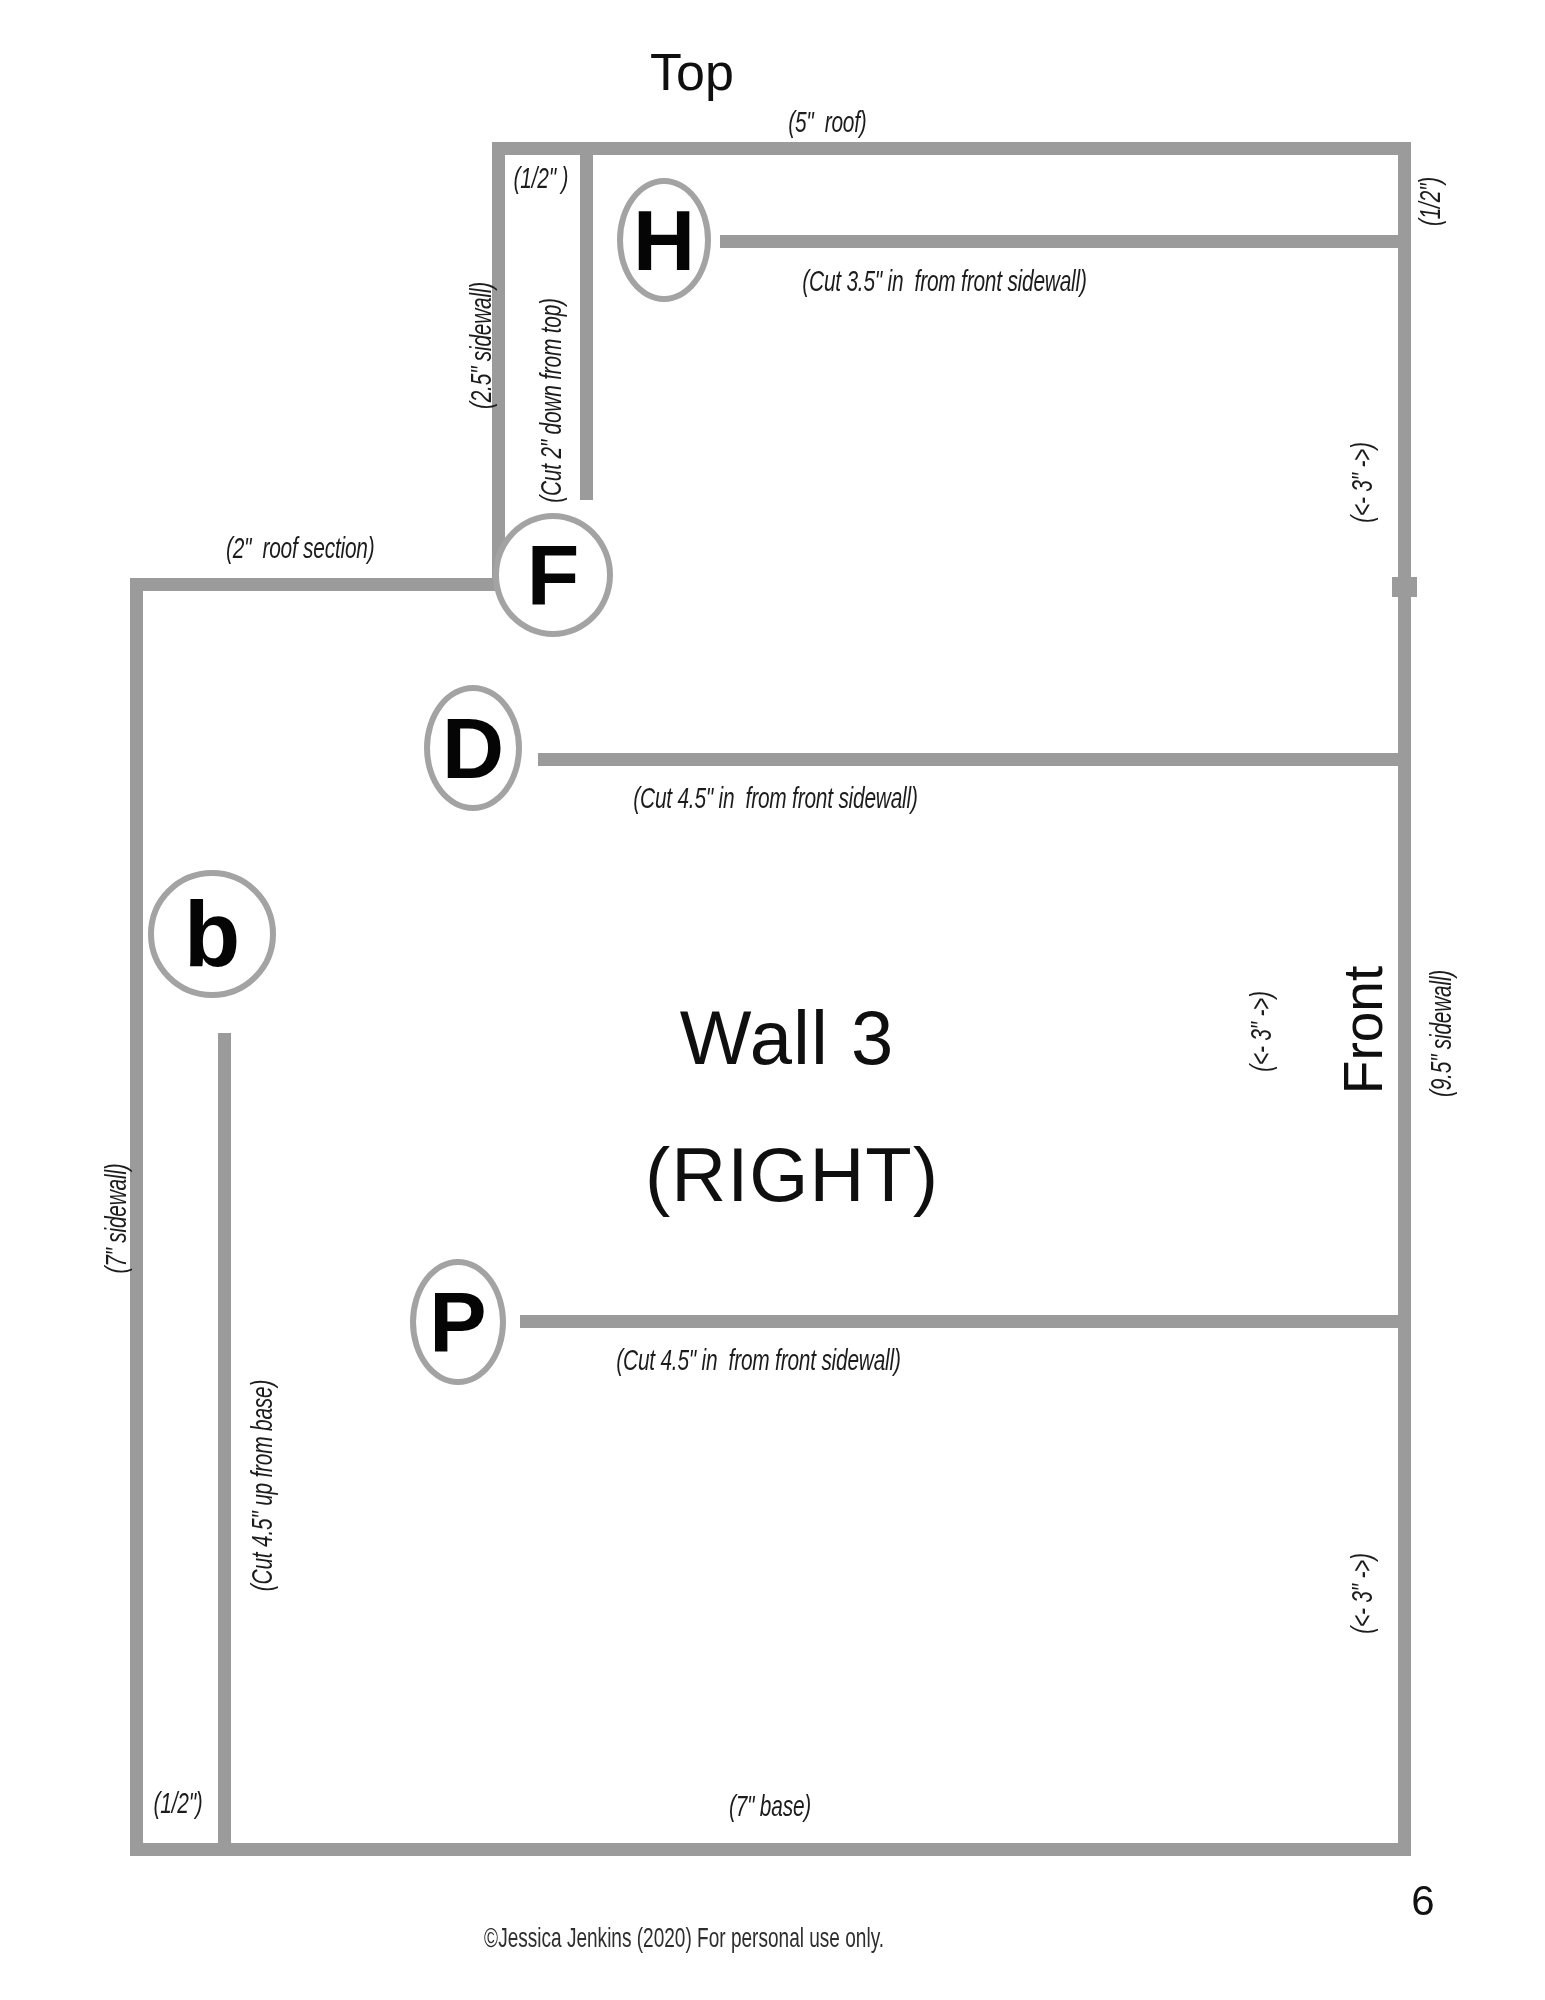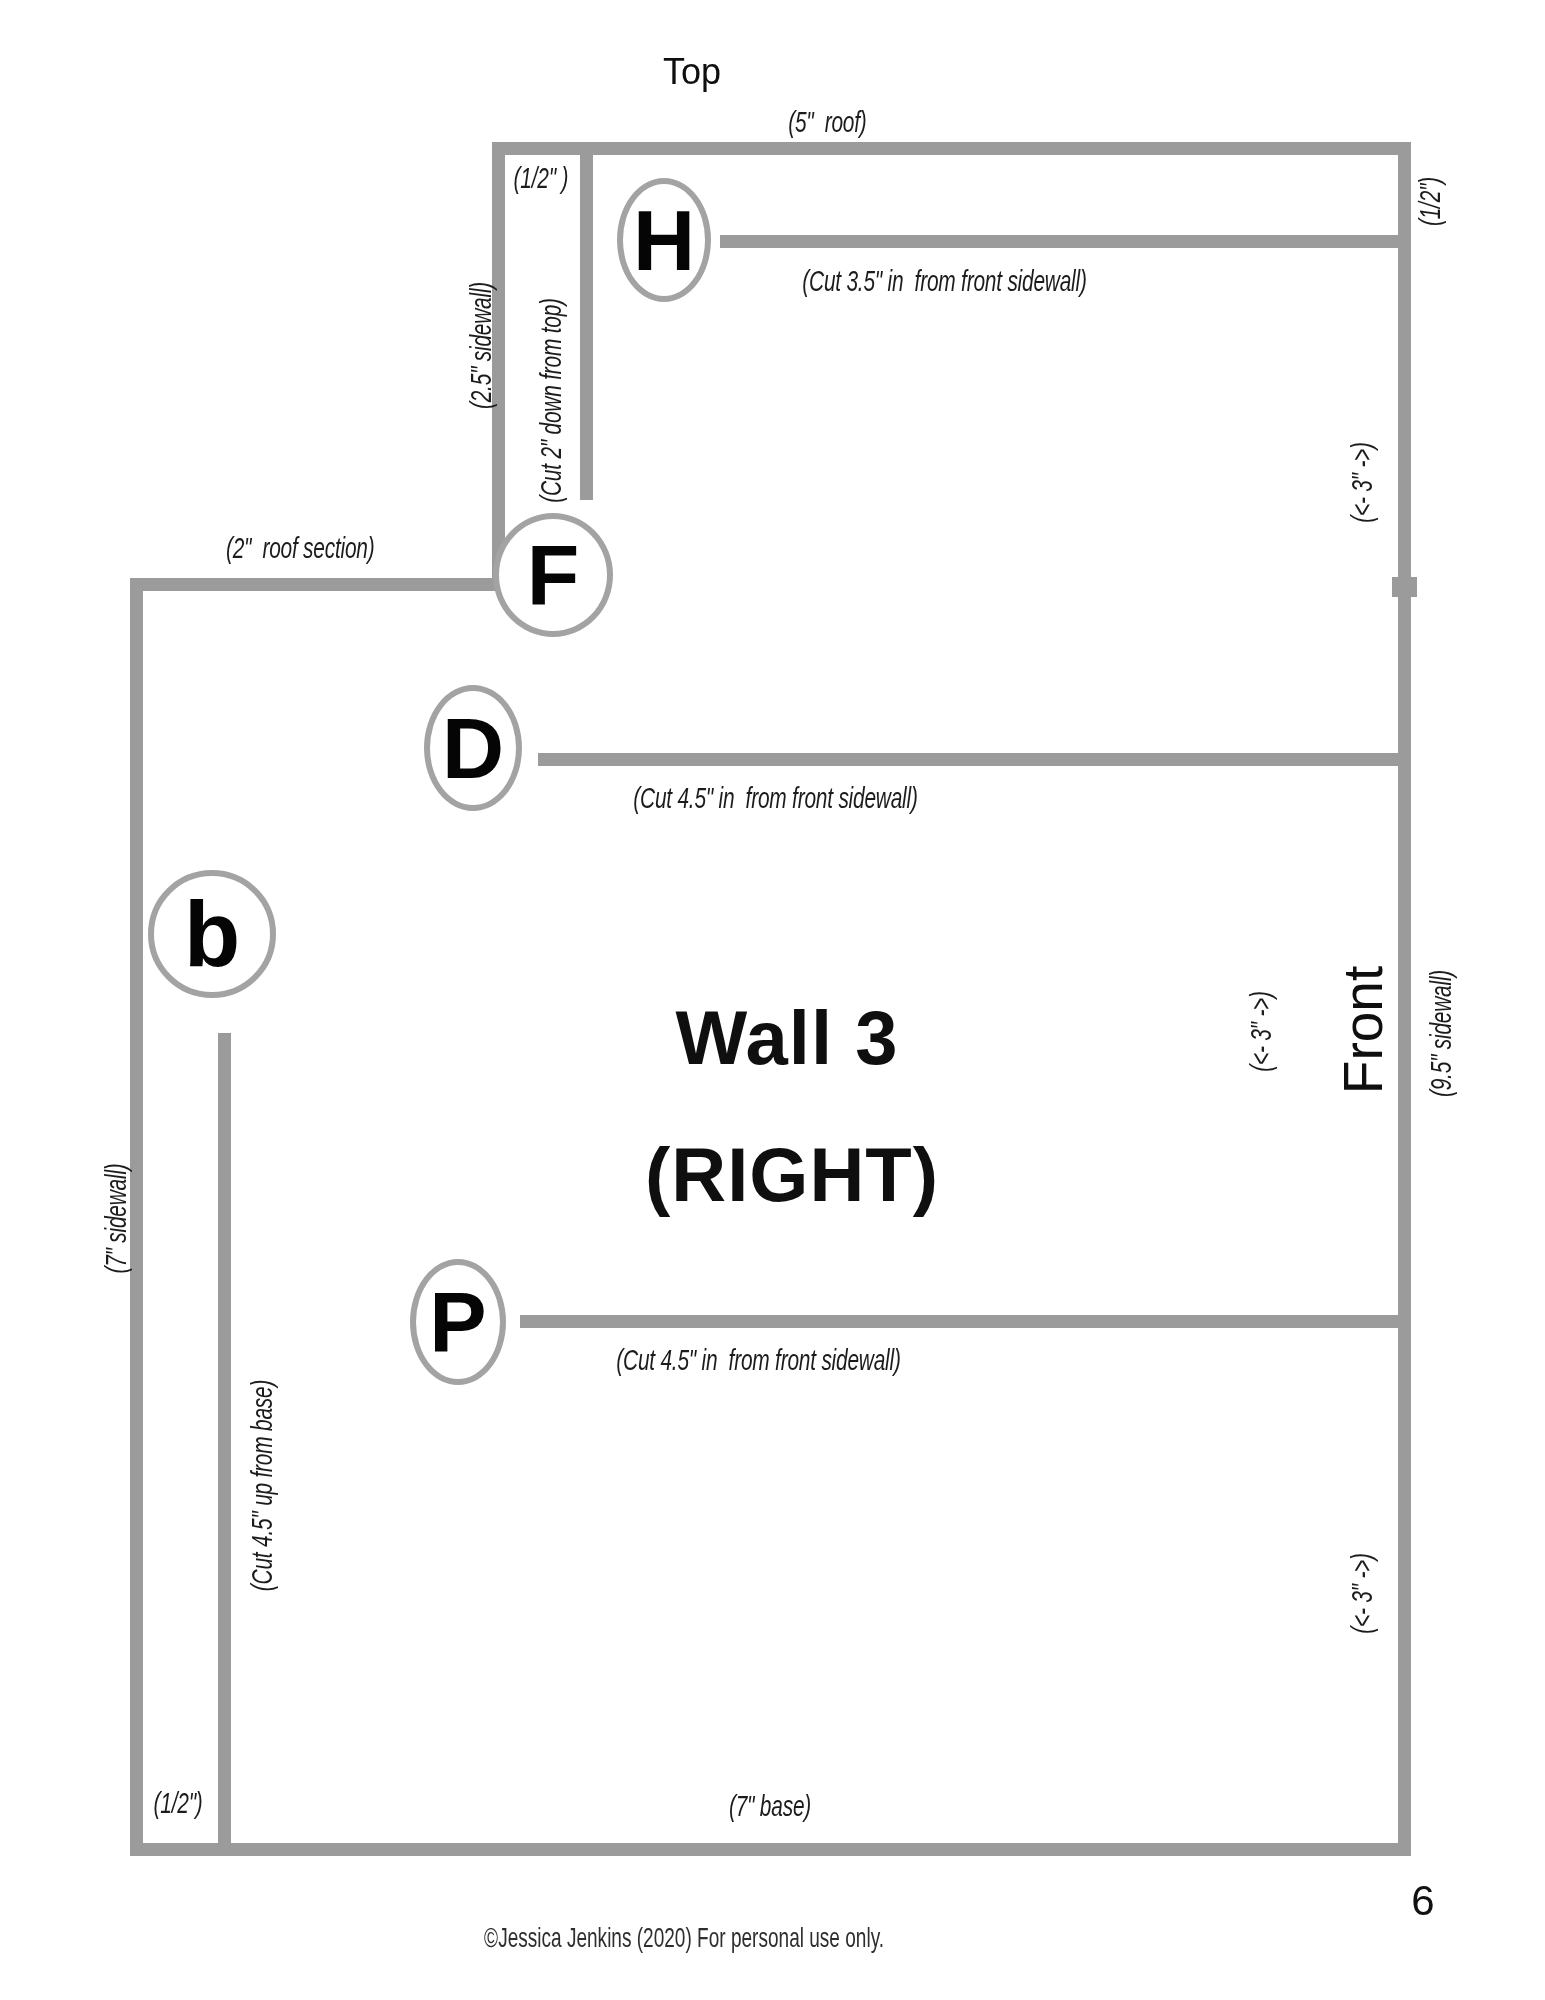--- a/index.html
+++ b/index.html
@@ -49,28 +49,28 @@
   .lbl > span {
     font-style: italic;
     font-weight: 300;
     font-size: 29px;
     letter-spacing: -0.3px;
     color: #1c1c1c;
     transform: scaleX(0.72);
   }
   .lbl.rot > span { transform: rotate(-90deg) scaleX(0.72); }
   .big > span {
-    font-weight: 700;
+    font-weight: 400;
     font-size: 76px;
     letter-spacing: 1px;
     color: #0f0f0f;
   }
   .title > span {
     font-weight: 300;
-    font-size: 36px;
+    font-size: 52px;
     color: #0f0f0f;
   }
   .front > span {
     font-weight: 300;
     font-size: 55px;
     color: #0f0f0f;
     transform: rotate(-90deg);
   }
   .pagenum > span {
     font-weight: 400;

